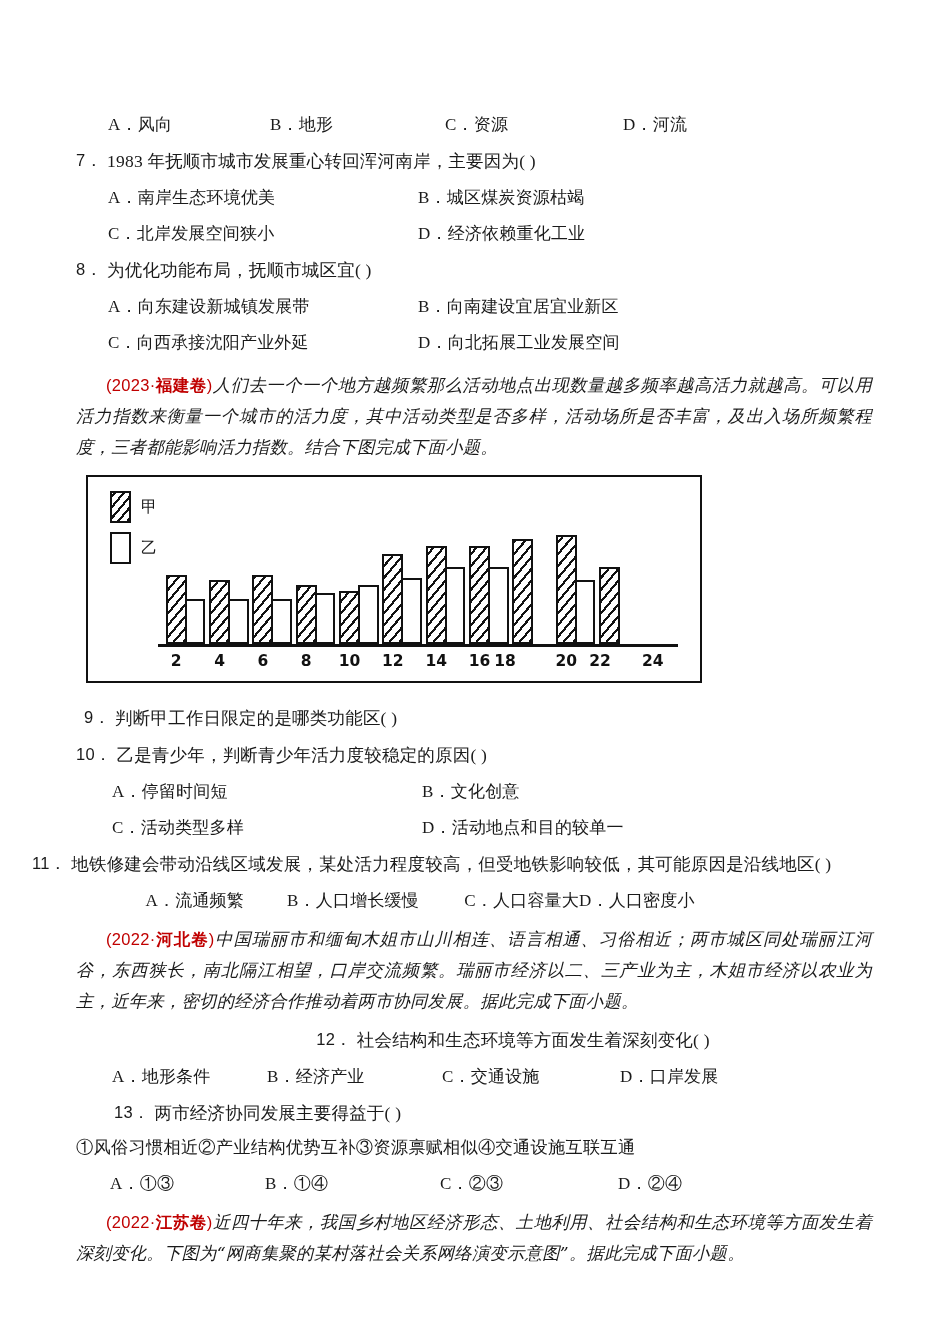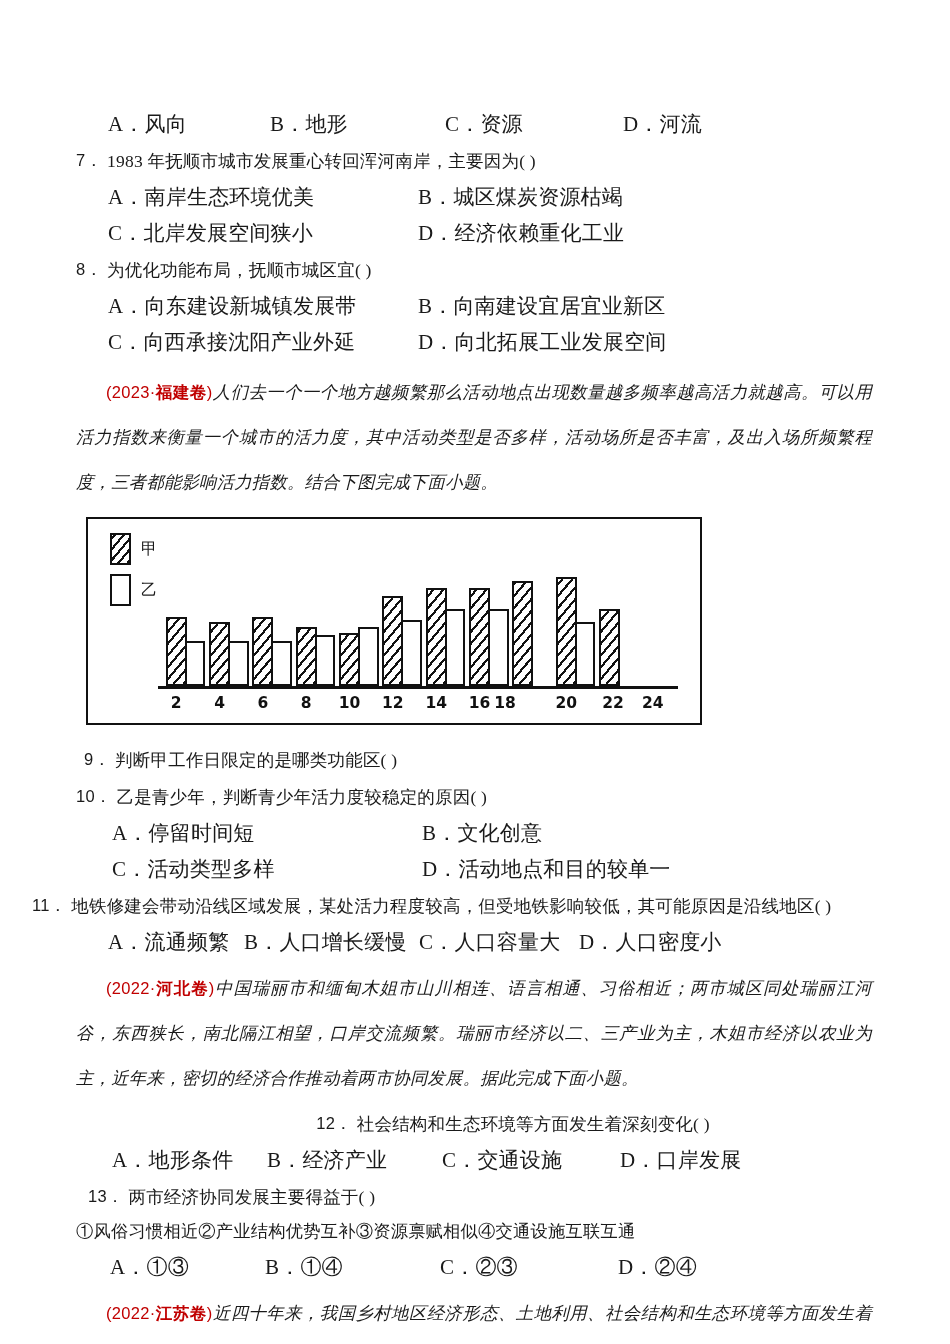--- a/index.html
+++ b/index.html
@@ -30,21 +30,21 @@
     padding: 0 0 0 108px;
     line-height: 1.0;
     height: 36px;
     align-items: center;
     font-size: 17.5px;
   }
   .opt-row.two-col .opt { width: 310px; }
 
   .opt {
     white-space: nowrap;
-    font-size: 21px;
+    font-size: 17px;
     letter-spacing: 0.2px;
   }
 
   .q-line {
     padding: 0 0 0 76px;
     height: 37px;
     display: flex;
     align-items: center;
     font-size: 17.5px;
     letter-spacing: 0.2px;
@@ -53,21 +53,21 @@
     font-family: "Liberation Sans", sans-serif;
     font-size: 16.5px;
     margin-right: 5px;
   }
 
   
   .passage {
     margin: 0;
     padding: 0 78px 0 76px;
     font-size: 17.3px;
-    line-height: 45px;
+    line-height: 31px;
     text-align: justify;
     text-justify: inter-ideograph;
     text-indent: 30px;
     letter-spacing: 0.3px;
     font-family: "DejaVu Serif", "Liberation Serif", serif;
     font-style: italic;
   }
   .passage .src {
     color: #c00000;
     font-style: normal;
@@ -269,21 +269,21 @@
             <div class="tick" style="left: 18.2px;">2</div>
             <div class="tick" style="left: 61.5333px;">4</div>
             <div class="tick" style="left: 104.867px;">6</div>
             <div class="tick" style="left: 148.2px;">8</div>
             <div class="tick" style="left: 191.533px;">10</div>
             <div class="tick" style="left: 234.867px;">12</div>
             <div class="tick" style="left: 278.2px;">14</div>
             <div class="tick" style="left: 321.533px;">16</div>
             <div class="tick" style="left: 347px;">18</div>
             <div class="tick" style="left: 408.2px;">20</div>
-            <div class="tick" style="left: 455px;">22</div>
+            <div class="tick" style="left: 442px;">22</div>
             <div class="tick" style="left: 494.867px;">24</div>
           </div>
       </div>
 
     </div>
   </div>
 
   <div style="height:16px"></div>
   <div class="q-line" style="padding-left:84px;">
     <span class="q-num">9．</span>
@@ -300,21 +300,21 @@
   </div>
   <div class="opt-row two-col" style="padding-left:112px;">
     <span class="opt">C．活动类型多样</span>
     <span class="opt">D．活动地点和目的较单一</span>
   </div>
 
   <div class="q-line" style="padding-left:32px;">
     <span class="q-num">11．</span>
     <span>地铁修建会带动沿线区域发展，某处活力程度较高，但受地铁影响较低，其可能原因是沿线地区( )</span>
   </div>
-  <div class="opt-row" style="">
+  <div class="opt-row" style="text-align:right;">
     <span class="opt" style="width:136px">A．流通频繁</span>
     <span class="opt" style="width:175px">B．人口增长缓慢</span>
     <span class="opt" style="width:160px">C．人口容量大</span>
     <span class="opt">D．人口密度小</span>
   </div>
 
   <div style="height:6px"></div>
   <div class="passage">
     <span class="src"><span>(2022·</span><span class="bold">河北卷</span><span>)</span></span><span>中国瑞丽市和缅甸木姐市山川相连、语言相通、习俗相近；两市城区同处瑞丽江河谷，东西狭长，南北隔江相望，口岸交流频繁。瑞丽市经济以二、三产业为主，木姐市经济以农业为主，近年来，密切的经济合作推动着两市协同发展。据此完成下面小题。</span>
   </div>
@@ -324,21 +324,21 @@
     <span class="q-num">12．</span>
     <span>社会结构和生态环境等方面发生着深刻变化( )</span>
   </div>
   <div class="opt-row" style="padding-left:112px;">
     <span class="opt" style="width:155px">A．地形条件</span>
     <span class="opt" style="width:175px">B．经济产业</span>
     <span class="opt" style="width:178px">C．交通设施</span>
     <span class="opt">D．口岸发展</span>
   </div>
 
-  <div class="q-line" style="padding-left:88px;">
+  <div class="q-line" style="padding-left:114px;">
     <span class="q-num">13．</span>
     <span>两市经济协同发展主要得益于( )</span>
   </div>
   <div class="plain-line">①风俗习惯相近②产业结构优势互补③资源禀赋相似④交通设施互联互通</div>
   <div class="opt-row" style="padding-left:110px;">
     <span class="opt" style="width:155px">A．①③</span>
     <span class="opt" style="width:175px">B．①④</span>
     <span class="opt" style="width:178px">C．②③</span>
     <span class="opt">D．②④</span>
   </div>

